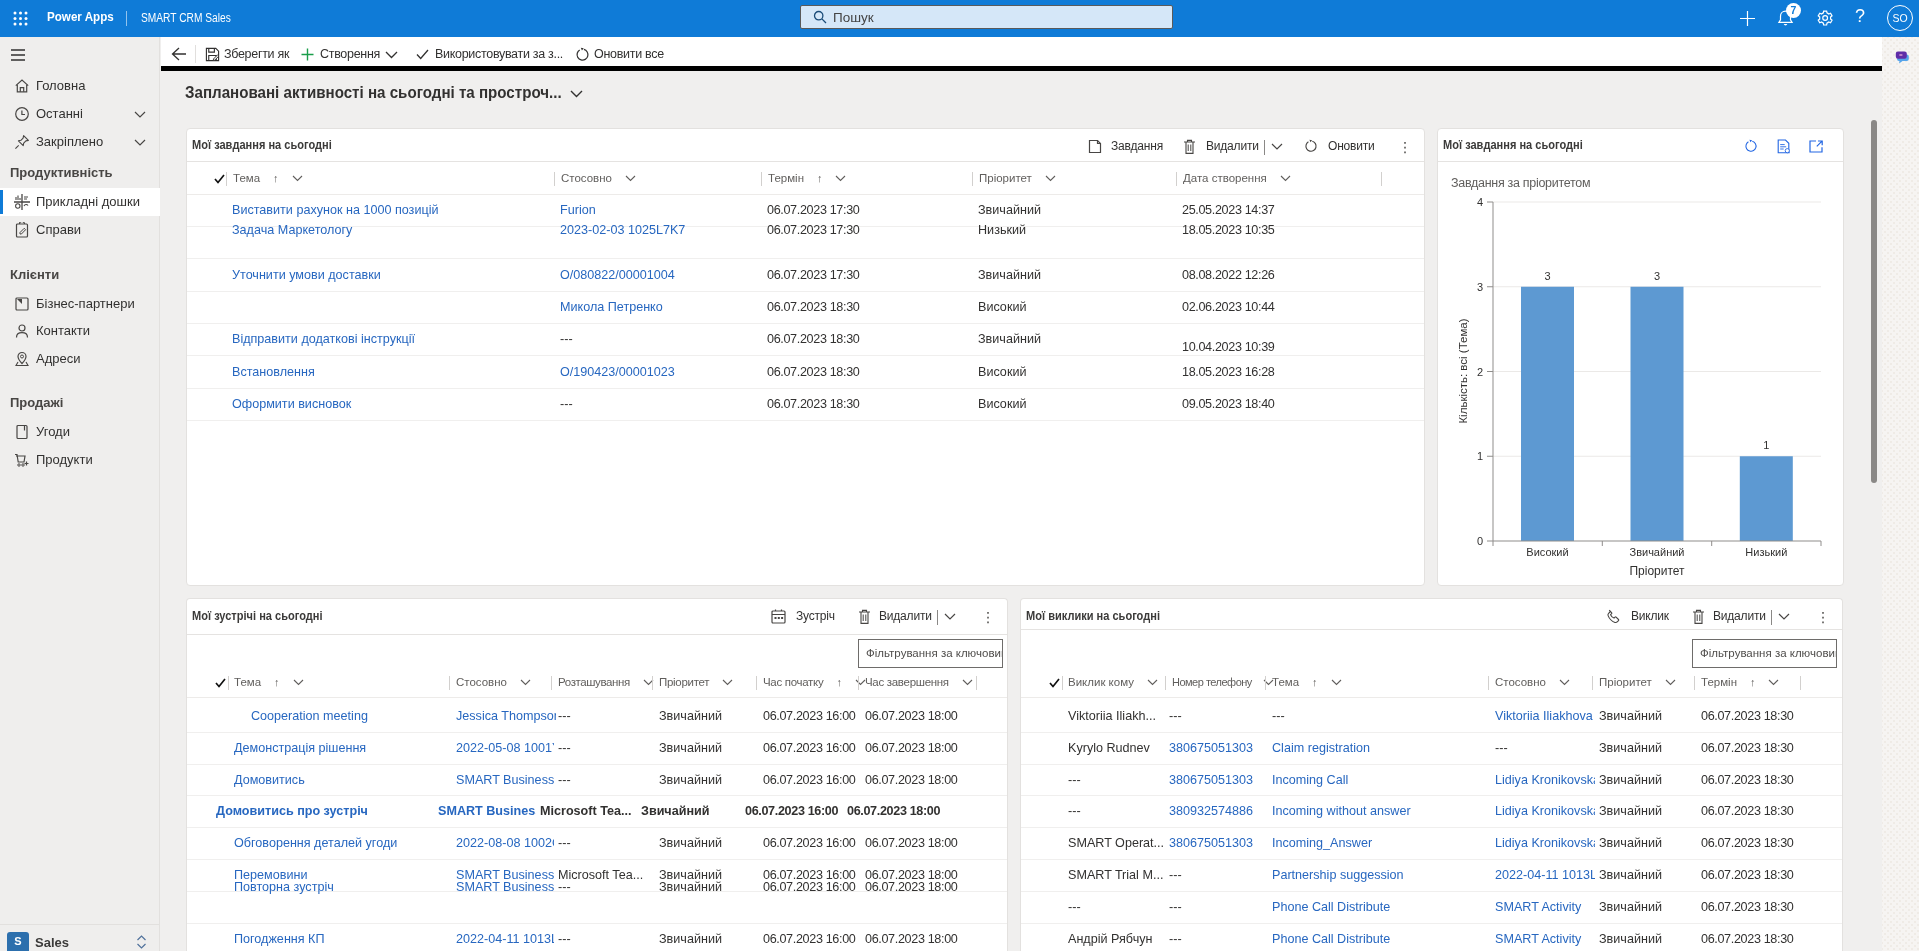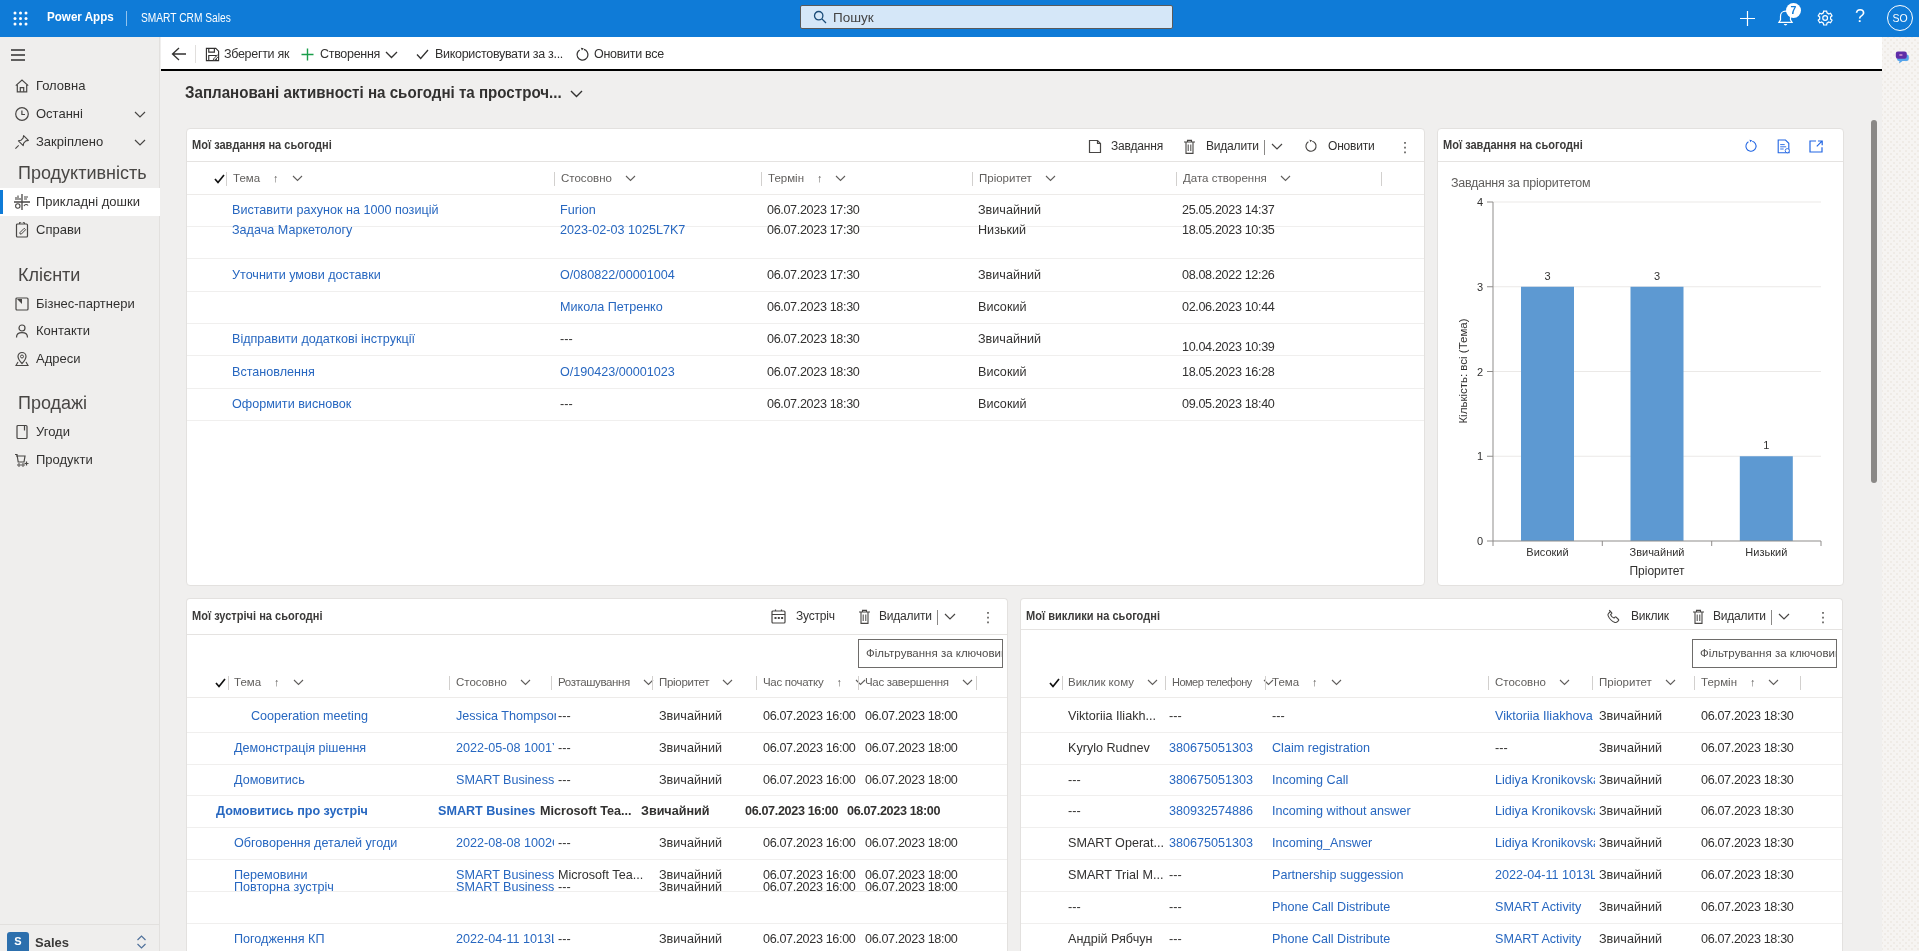--- a/index.html
+++ b/index.html
@@ -8,24 +8,24 @@
 .abs {position:absolute;}
 .nw {white-space:nowrap;}
 
 #topbar {position:absolute; left:0; top:0; width:1919px; height:37px; background:#0f7bd7;}
 .tbw {color:#fff;}
 
 #side {position:absolute; left:0; top:37px; width:160px; height:914px; background:#efeeed; border-right:1px solid #e2e0de;}
 .navitem {position:absolute; left:0; width:160px; height:28px; line-height:28px; font-size:13px; color:#323130;}
 .navitem .lbl {position:absolute; left:36px; top:0;}
 .navitem svg {position:absolute; left:14px; top:6px;}
-.navhead {position:absolute; left:18px; font-size:18px; font-weight:400; color:#484644; line-height:16px;}
+.navhead {position:absolute; left:10px; font-size:13px; font-weight:700; color:#484644; line-height:16px;}
 .chev {position:absolute; left:auto !important; right:14px; top:11px !important;}
 
-#cmdbar {position:absolute; left:161px; top:37px; width:1721px; height:34px; background:#fff; border-bottom:2px solid #000000;}
+#cmdbar {position:absolute; left:161px; top:37px; width:1721px; height:34px; background:#fff; border-bottom:5px solid #000000;}
 .cmdtxt {position:absolute; top:0; height:34px; line-height:34px; font-size:12.5px; letter-spacing:-0.3px; color:#323130; white-space:nowrap;}
 .panel {position:absolute; background:#fff; border:1px solid #e3e1df; border-radius:4px;}
 .ptitle {position:absolute; font-size:13px; font-weight:700; color:#3b3a39; white-space:nowrap; transform:scaleX(0.85); transform-origin:0 0;}
 .pbtn {position:absolute; font-size:12px; letter-spacing:-0.2px; color:#323130; white-space:nowrap;}
 .hdiv {position:absolute; height:1px; background:#e5e3e1;}
 .vsep {position:absolute; width:1px; height:14px; background:#d2d0ce;}
 .th {position:absolute; font-size:11.5px; color:#605e5c; white-space:nowrap; display:flex; align-items:center;gap:8px;}
 .th svg {margin-left:5px;}
 .th .up {font-size:11px; margin-left:5px; color:#605e5c;}
 .row {position:absolute; font-size:12.6px; color:#323130; white-space:nowrap;}

